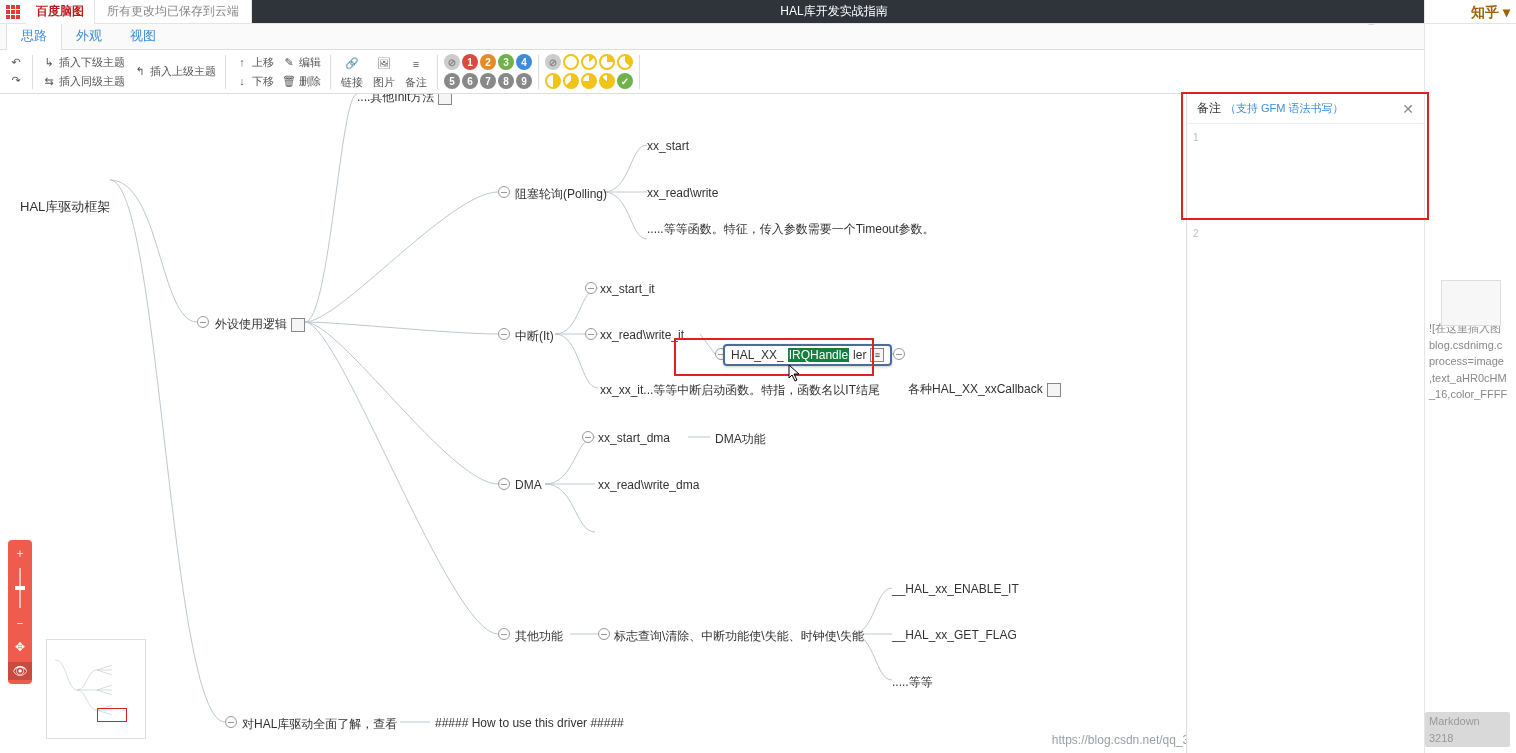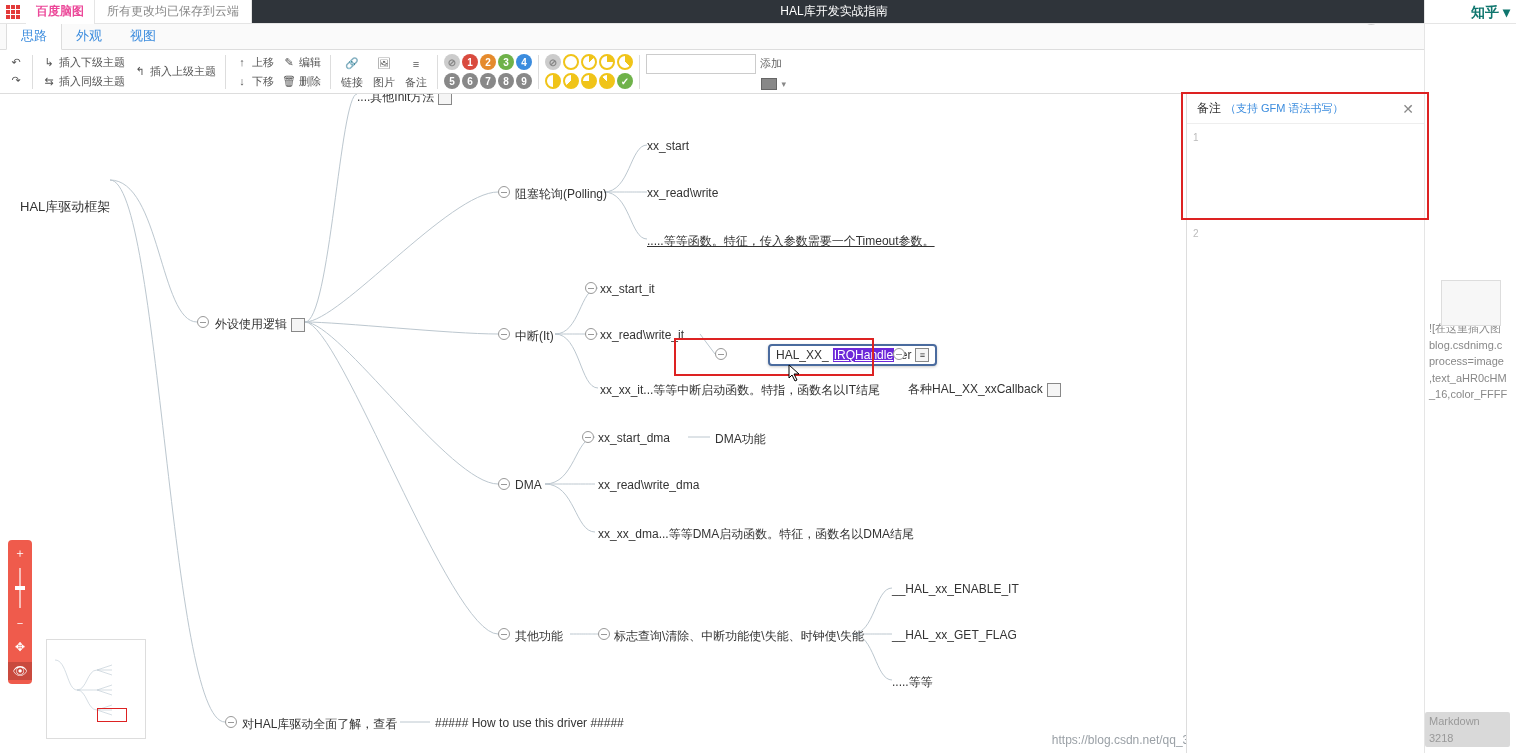--- a/index.html
+++ b/index.html
@@ -3,21 +3,21 @@
 <meta charset="utf-8">
 <style>
   * { box-sizing: border-box; margin: 0; padding: 0; font-family: "Microsoft YaHei", Arial, sans-serif; }
   body { background: #fff; width: 1516px; height: 753px; overflow: hidden; position: relative; }
 
   
   .brandbar { height: 24px; background: #f7f7f7; border-bottom: 1px solid #e5e5e5; display: flex; align-items: center; font-size: 12px; color: #888; }
   .apps-btn { width: 26px; height: 24px; display:flex;align-items:center;justify-content:center;}
   .apps-grid{width:14px;height:14px;display:grid;grid-template-columns:repeat(3,1fr);grid-template-rows:repeat(3,1fr);gap:1px;}
   .apps-grid span{background:#e33a3a;}
-  .brand { color:#ec4899; font-weight:bold; padding:12px 10px; background:#fff; height:100%; display:flex; align-items:center; border-right:1px solid #e5e5e5;}
+  .brand { color:#b91c1c; font-weight:bold; padding:12px 10px; background:#fff; height:100%; display:flex; align-items:center; border-right:1px solid #e5e5e5;}
   .savestatus{ padding:0 12px; }
   .doctitle{ flex:1; text-align:right; color:#fff; background:#2f343a; height:100%; display:flex; align-items:center; justify-content:center; font-size:12px;}
   .doctitle-wrap{ position:absolute; left:0; right:0; top:0; height:24px; background:#2f343a; z-index:-1;}
   .brandbar{position:relative;z-index:2;background:transparent;}
   .brandbar .left{display:flex;align-items:center;height:100%;background:#fff;border-right:1px solid #e5e5e5;}
   .brandbar .right{width:100px;}
 
   
   .menubar { height:26px; background:#fafafa; border-bottom:1px solid #ddd; display:flex; align-items:flex-end; padding-left:6px; font-size:13px;}
   .menubar .tab{ padding:5px 14px 4px; color:#3b8cde; cursor:pointer;}
@@ -40,21 +40,21 @@
   
   .canvas{position:absolute;left:0;top:94px;right:330px;bottom:0;background:#fff;overflow:hidden;}
   .node{position:absolute;font-size:12px;color:#333;white-space:nowrap;}
   .toggle{position:absolute;width:12px;height:12px;border:1px solid #999;border-radius:50%;background:#fff;}
   .toggle::before,.toggle::after{content:"";position:absolute;background:#999;}
   .toggle::before{left:2px;right:2px;top:5px;height:1px;}
   svg.links{position:absolute;left:0;top:0;width:100%;height:100%;pointer-events:none;}
   svg.links path{stroke:#bcc7cf;stroke-width:1;fill:none;}
 
   .editbox{position:absolute;border:2px solid #4a6b9e;border-radius:4px;background:#fff;padding:2px 6px;font-size:12px;color:#333;box-shadow:0 1px 3px rgba(0,0,0,.2);display:flex;align-items:center;gap:4px;}
-  .editbox .sel{background:#6d28d9;color:#fff;padding:0 1px;text-decoration:underline;}
+  .editbox .sel{background:#15803d;color:#fff;padding:0 1px;}
   .editbox .note-ic{width:14px;height:14px;border:1px solid #888;background:#f5f5f5;font-size:9px;display:flex;align-items:center;justify-content:center;}
   .redbox{position:absolute;border:2px solid #d22;}
   .note-glyph{display:inline-block;width:14px;height:14px;border:1px solid #888;background:#f5f5f5;vertical-align:middle;margin-left:4px;}
   .cursor{position:absolute;width:14px;height:18px;}
   .cursor svg{width:100%;height:100%;}
 
   
   .zoom-tools{position:absolute;left:8px;top:540px;width:24px;background:#ef5b4c;border-radius:4px;display:flex;flex-direction:column;align-items:center;padding:4px 0;gap:6px;color:#fff;font-size:12px;z-index:4;}
   .zoom-tools .zbtn{width:18px;height:18px;display:flex;align-items:center;justify-content:center;cursor:pointer;}
   .zoom-track{width:2px;height:40px;background:rgba(255,255,255,.6);position:relative;}
@@ -67,21 +67,21 @@
   .notes-panel{position:absolute;right:92px;top:94px;width:238px;bottom:0;border-left:1px solid #ddd;background:#fff;z-index:3;}
   .notes-hdr{display:flex;align-items:center;padding:6px 10px;font-size:12px;color:#333;border-bottom:1px solid #eee;}
   .notes-hdr .hint{color:#3b8cde;font-size:11px;margin-left:4px;}
   .notes-hdr .close{margin-left:auto;color:#888;cursor:pointer;font-size:14px;}
   .notes-body{padding:6px 8px 6px 24px;font-size:11px;color:#555;line-height:1.6;position:relative;}
   .notes-body .ln{position:absolute;left:6px;color:#bbb;font-size:10px;}
   .notes-redbox{position:absolute;border:2px solid #d22;pointer-events:none;}
 
   
   .rstrip{position:absolute;right:0;top:0;width:92px;height:100%;background:#fff;border-left:1px solid #e5e5e5;font-size:11px;color:#888;padding:320px 4px 0;line-height:1.5;overflow:hidden;}
-  .rstrip .logo{position:absolute;top:2px;right:6px;font-size:14px;color:#0f766e;font-weight:bold;}
+  .rstrip .logo{position:absolute;top:2px;right:6px;font-size:14px;color:#a16207;font-weight:bold;}
   .rstrip .thumb{width:60px;height:46px;border:1px solid #ddd;margin-bottom:6px;background:#f7f7f7;position:absolute;top:280px;left:16px;}
   .rstrip .status{position:absolute;bottom:6px;right:6px;color:#999;background:rgba(0,0,0,.15);padding:1px 4px;border-radius:2px;}
 
   .wm-top{position:absolute;right:120px;top:-6px;font-size:26px;color:#d0d0d0;font-weight:bold;letter-spacing:1px;white-space:nowrap;z-index:1;}
   .footer-url{position:absolute;bottom:6px;right:280px;font-size:12px;color:#9aa0a6;}
 </style>
 </head>
 <body>
 
 <div class="doctitle-wrap"></div>
@@ -203,30 +203,20 @@
     </div>
     <div class="prio">
       <div class="dot" style="background:conic-gradient(#f0c419 0 180deg,#fff 0);border:2px solid #f0c419"></div>
       <div class="dot" style="background:conic-gradient(#f0c419 0 225deg,#fff 0);border:2px solid #f0c419"></div>
       <div class="dot" style="background:conic-gradient(#f0c419 0 270deg,#fff 0);border:2px solid #f0c419"></div>
       <div class="dot" style="background:conic-gradient(#f0c419 0 315deg,#fff 0);border:2px solid #f0c419"></div>
       <div class="dot" style="background:#6fb24a;color:#fff">✓</div>
     </div>
   </div>
   <div class="vsep"></div>
-  <div class="tool-col" style="align-items:flex-end;">
-    <div style="display:flex;gap:4px;align-items:center;">
-      <input class="searchbox" placeholder="" style="">
-      <span class="addlabel">添加</span>
-    </div>
-    <div style="display:flex;gap:4px;align-items:center;margin-top:2px;">
-      <div class="swatch"></div>
-      <span style="font-size:9px;color:#888;">▾</span>
-    </div>
-  </div>
 </div>
 
 <div class="canvas">
   <svg class="links">
     <path d="M110 86 C160 86 160 228 197 228"></path>
     <path d="M305 228 C330 228 340 0 357 0"></path>
     <path d="M305 228 C340 228 450 98 498 98"></path>
     <path d="M305 228 C340 228 450 240 498 240"></path>
     <path d="M305 228 C340 228 450 390 498 390"></path>
     <path d="M305 228 C340 228 450 540 498 540"></path>
@@ -258,52 +248,51 @@
   <div class="node" style="left:20px;top:80px;font-size:13px;margin-top:24px;">HAL库驱动框架</div>
   <div class="toggle" style="left:197px;top:222px;"></div>
   <div class="node" style="left:215px;top:222px;"><span>外设使用逻辑</span><span class="note-glyph"></span></div>
 
   <div class="node" style="left:357px;top:-5px;"><span>....其他Init方法</span><span class="note-glyph"></span></div>
 
   <div class="toggle" style="left:498px;top:92px;"></div>
   <div class="node" style="left:515px;top:92px;">阻塞轮询(Polling)</div>
   <div class="node" style="left:647px;top:45px;">xx_start</div>
   <div class="node" style="left:647px;top:92px;">xx_read\write</div>
-  <div class="node" style="left:647px;top:139px;text-decoration:underline;">.....等等函数。特征，传入参数需要一个Timeout参数。</div>
+  <div class="node" style="left:647px;top:127px;">.....等等函数。特征，传入参数需要一个Timeout参数。</div>
 
   <div class="toggle" style="left:498px;top:234px;"></div>
   <div class="node" style="left:515px;top:234px;">中断(It)</div>
   <div class="toggle" style="left:585px;top:188px;"></div>
   <div class="node" style="left:600px;top:188px;">xx_start_it</div>
   <div class="toggle" style="left:585px;top:234px;"></div>
   <div class="node" style="left:600px;top:234px;">xx_read\write_it</div>
   <div class="node" style="left:600px;top:288px;">xx_xx_it...等等中断启动函数。特指，函数名以IT结尾</div>
 
   <div class="toggle" style="left:715px;top:254px;"></div>
-  <div class="editbox" style="left:768px;top:250px;">
+  <div class="editbox" style="left:723px;top:250px;">
     <span>HAL_XX_</span>
       <span class="sel">IRQHandle</span>
       <span>ler</span>
     <span class="note-ic">≡</span>
   </div>
   <div class="redbox" style="left:674px;top:244px;width:200px;height:38px;"></div>
   <div class="cursor" style="left:788px;top:270px;"><svg viewBox="0 0 14 18">
         <path d="M1 1 L1 14 L4 11 L7 17 L9 16 L6 10 L11 10 Z" fill="#fff" stroke="#000" stroke-width="1"></path>
       </svg></div>
 
   <div class="toggle" style="left:893px;top:254px;"></div>
   <div class="node" style="left:908px;top:254px;margin-top:33px;"><span>各种HAL_XX_xxCallback</span><span class="note-glyph"></span></div>
 
   <div class="toggle" style="left:498px;top:384px;"></div>
   <div class="node" style="left:515px;top:384px;">DMA</div>
   <div class="toggle" style="left:582px;top:337px;"></div>
   <div class="node" style="left:598px;top:337px;">xx_start_dma</div>
   <div class="node" style="left:715px;top:337px;">DMA功能</div>
   <div class="node" style="left:598px;top:384px;">xx_read\write_dma</div>
-  <div class="node" style="left:598px;top:432px;">xx_xx_dma...等等DMA启动函数。特征，函数名以DMA结尾</div>
 
   <div class="toggle" style="left:498px;top:534px;"></div>
   <div class="node" style="left:515px;top:534px;">其他功能</div>
   <div class="toggle" style="left:598px;top:534px;"></div>
   <div class="node" style="left:614px;top:534px;">标志查询\清除、中断功能使\失能、时钟使\失能</div>
   <div class="node" style="left:892px;top:488px;">__HAL_xx_ENABLE_IT</div>
   <div class="node" style="left:892px;top:534px;">__HAL_xx_GET_FLAG</div>
   <div class="node" style="left:892px;top:580px;">.....等等</div>
 
   <div class="toggle" style="left:225px;top:622px;"></div>

